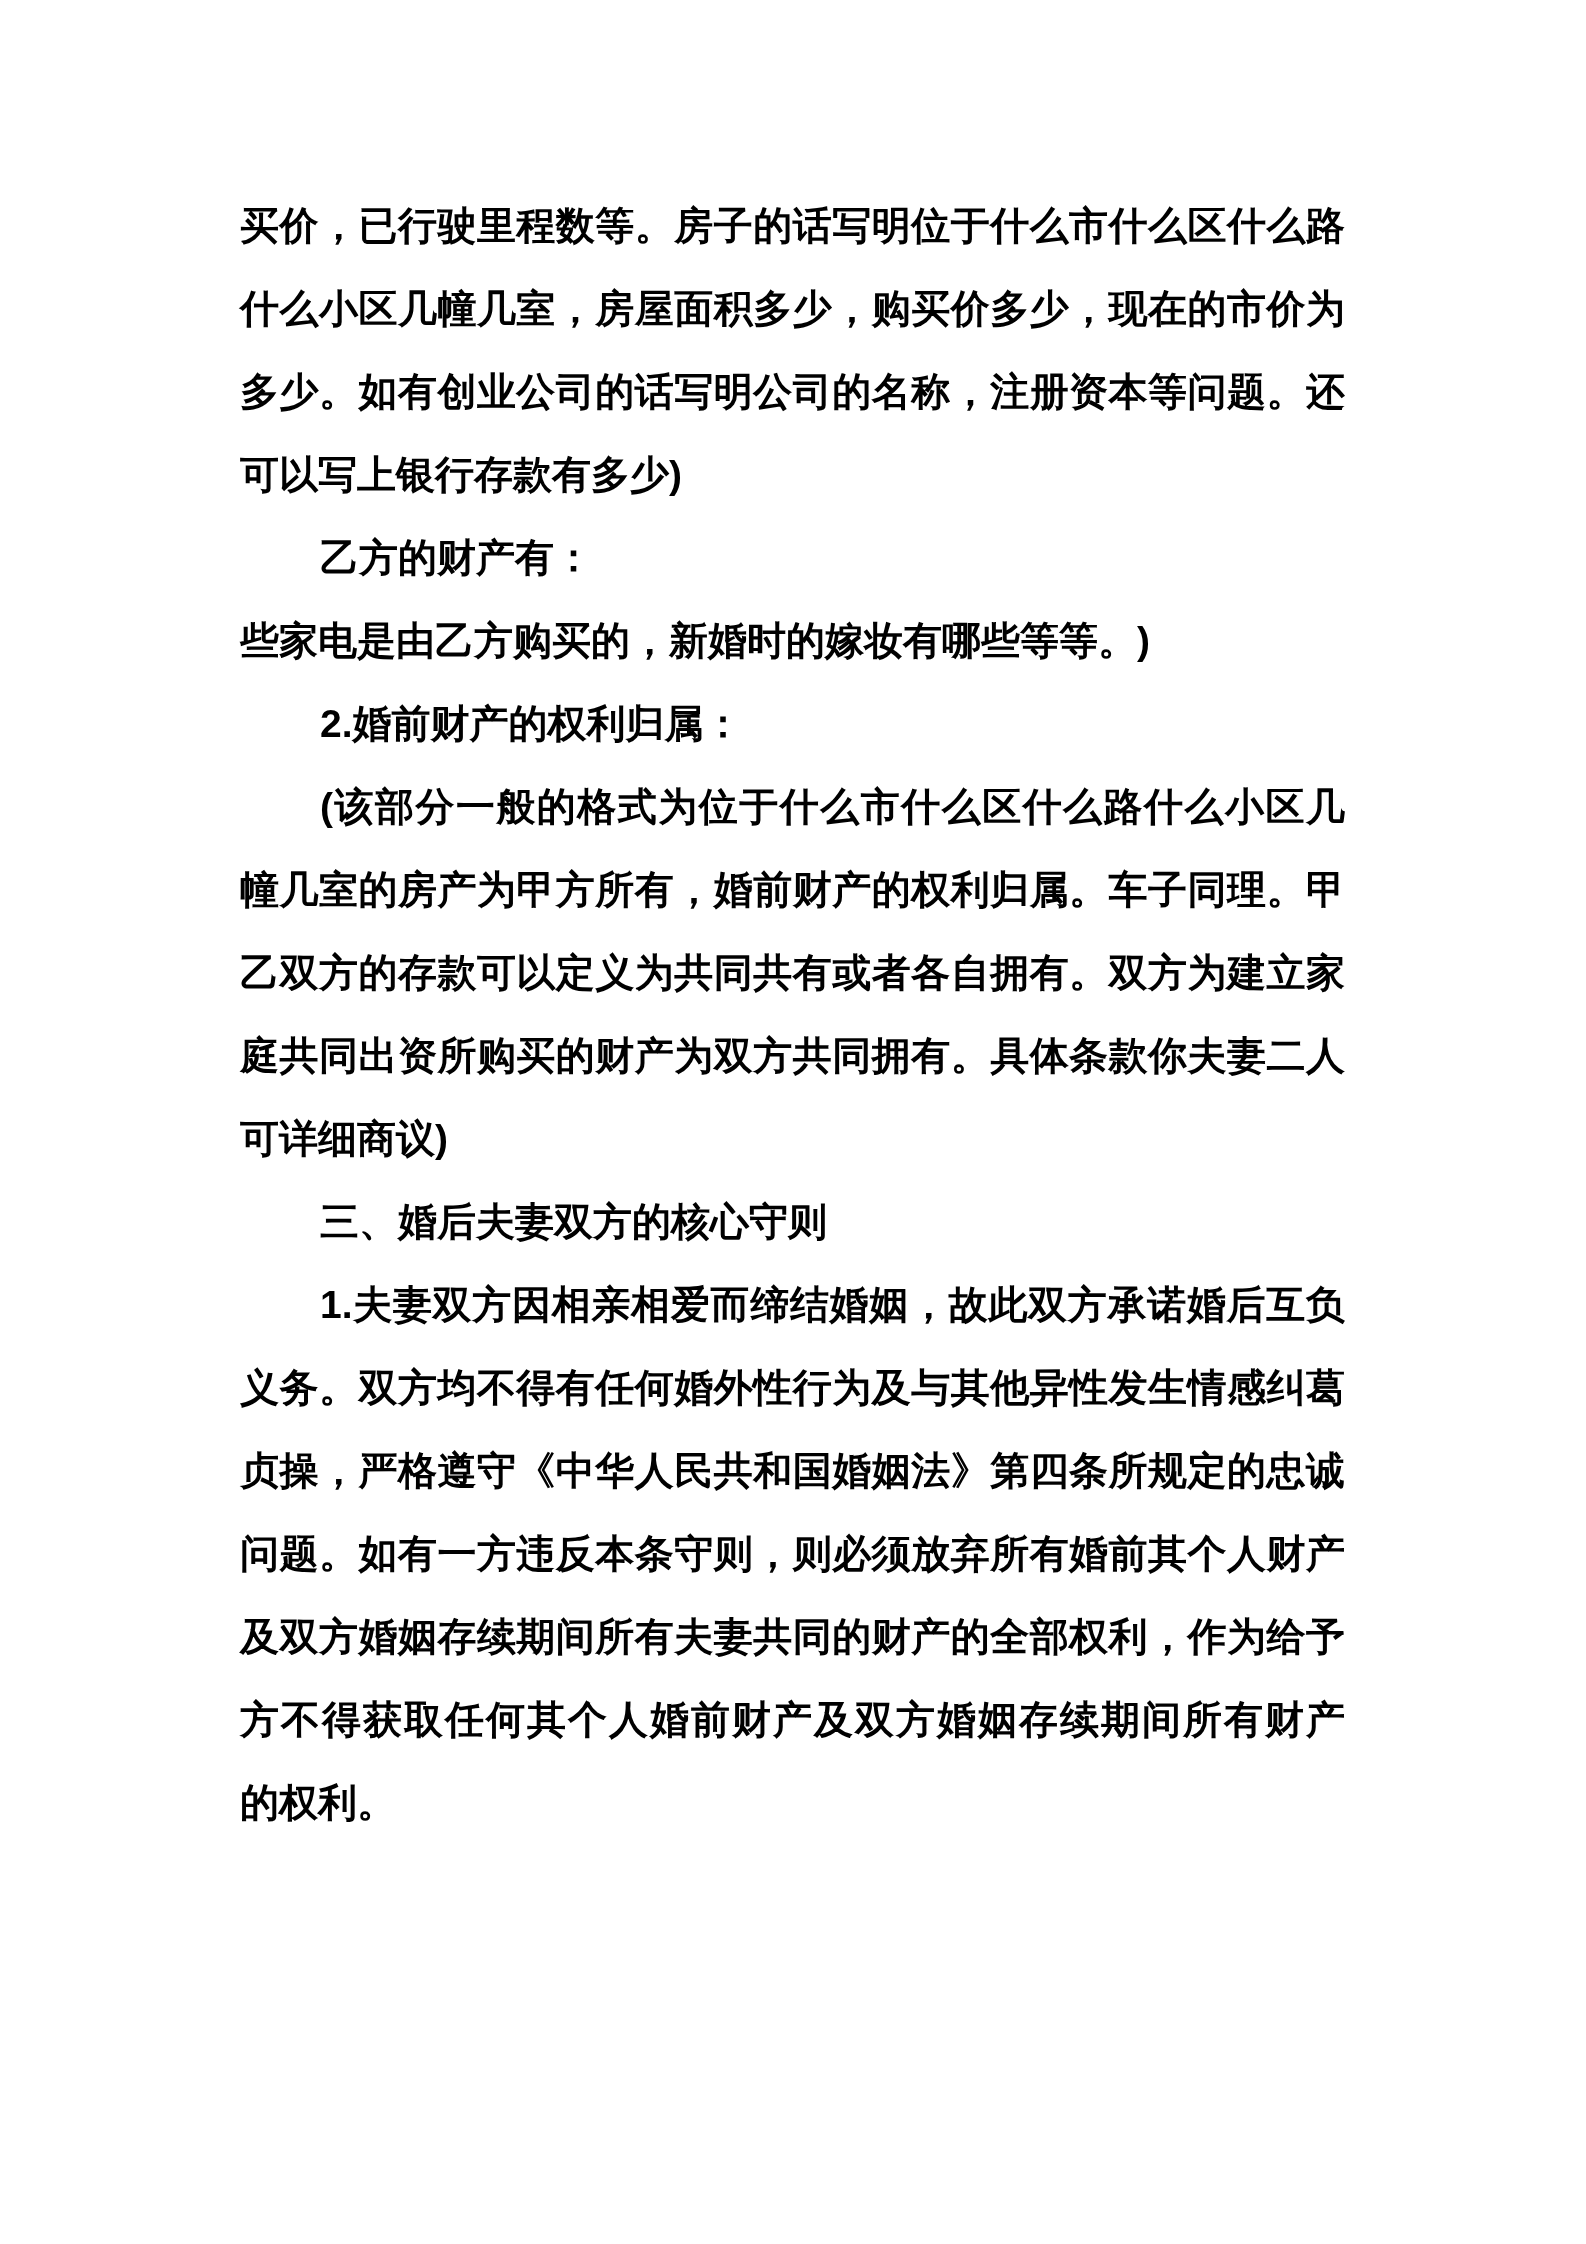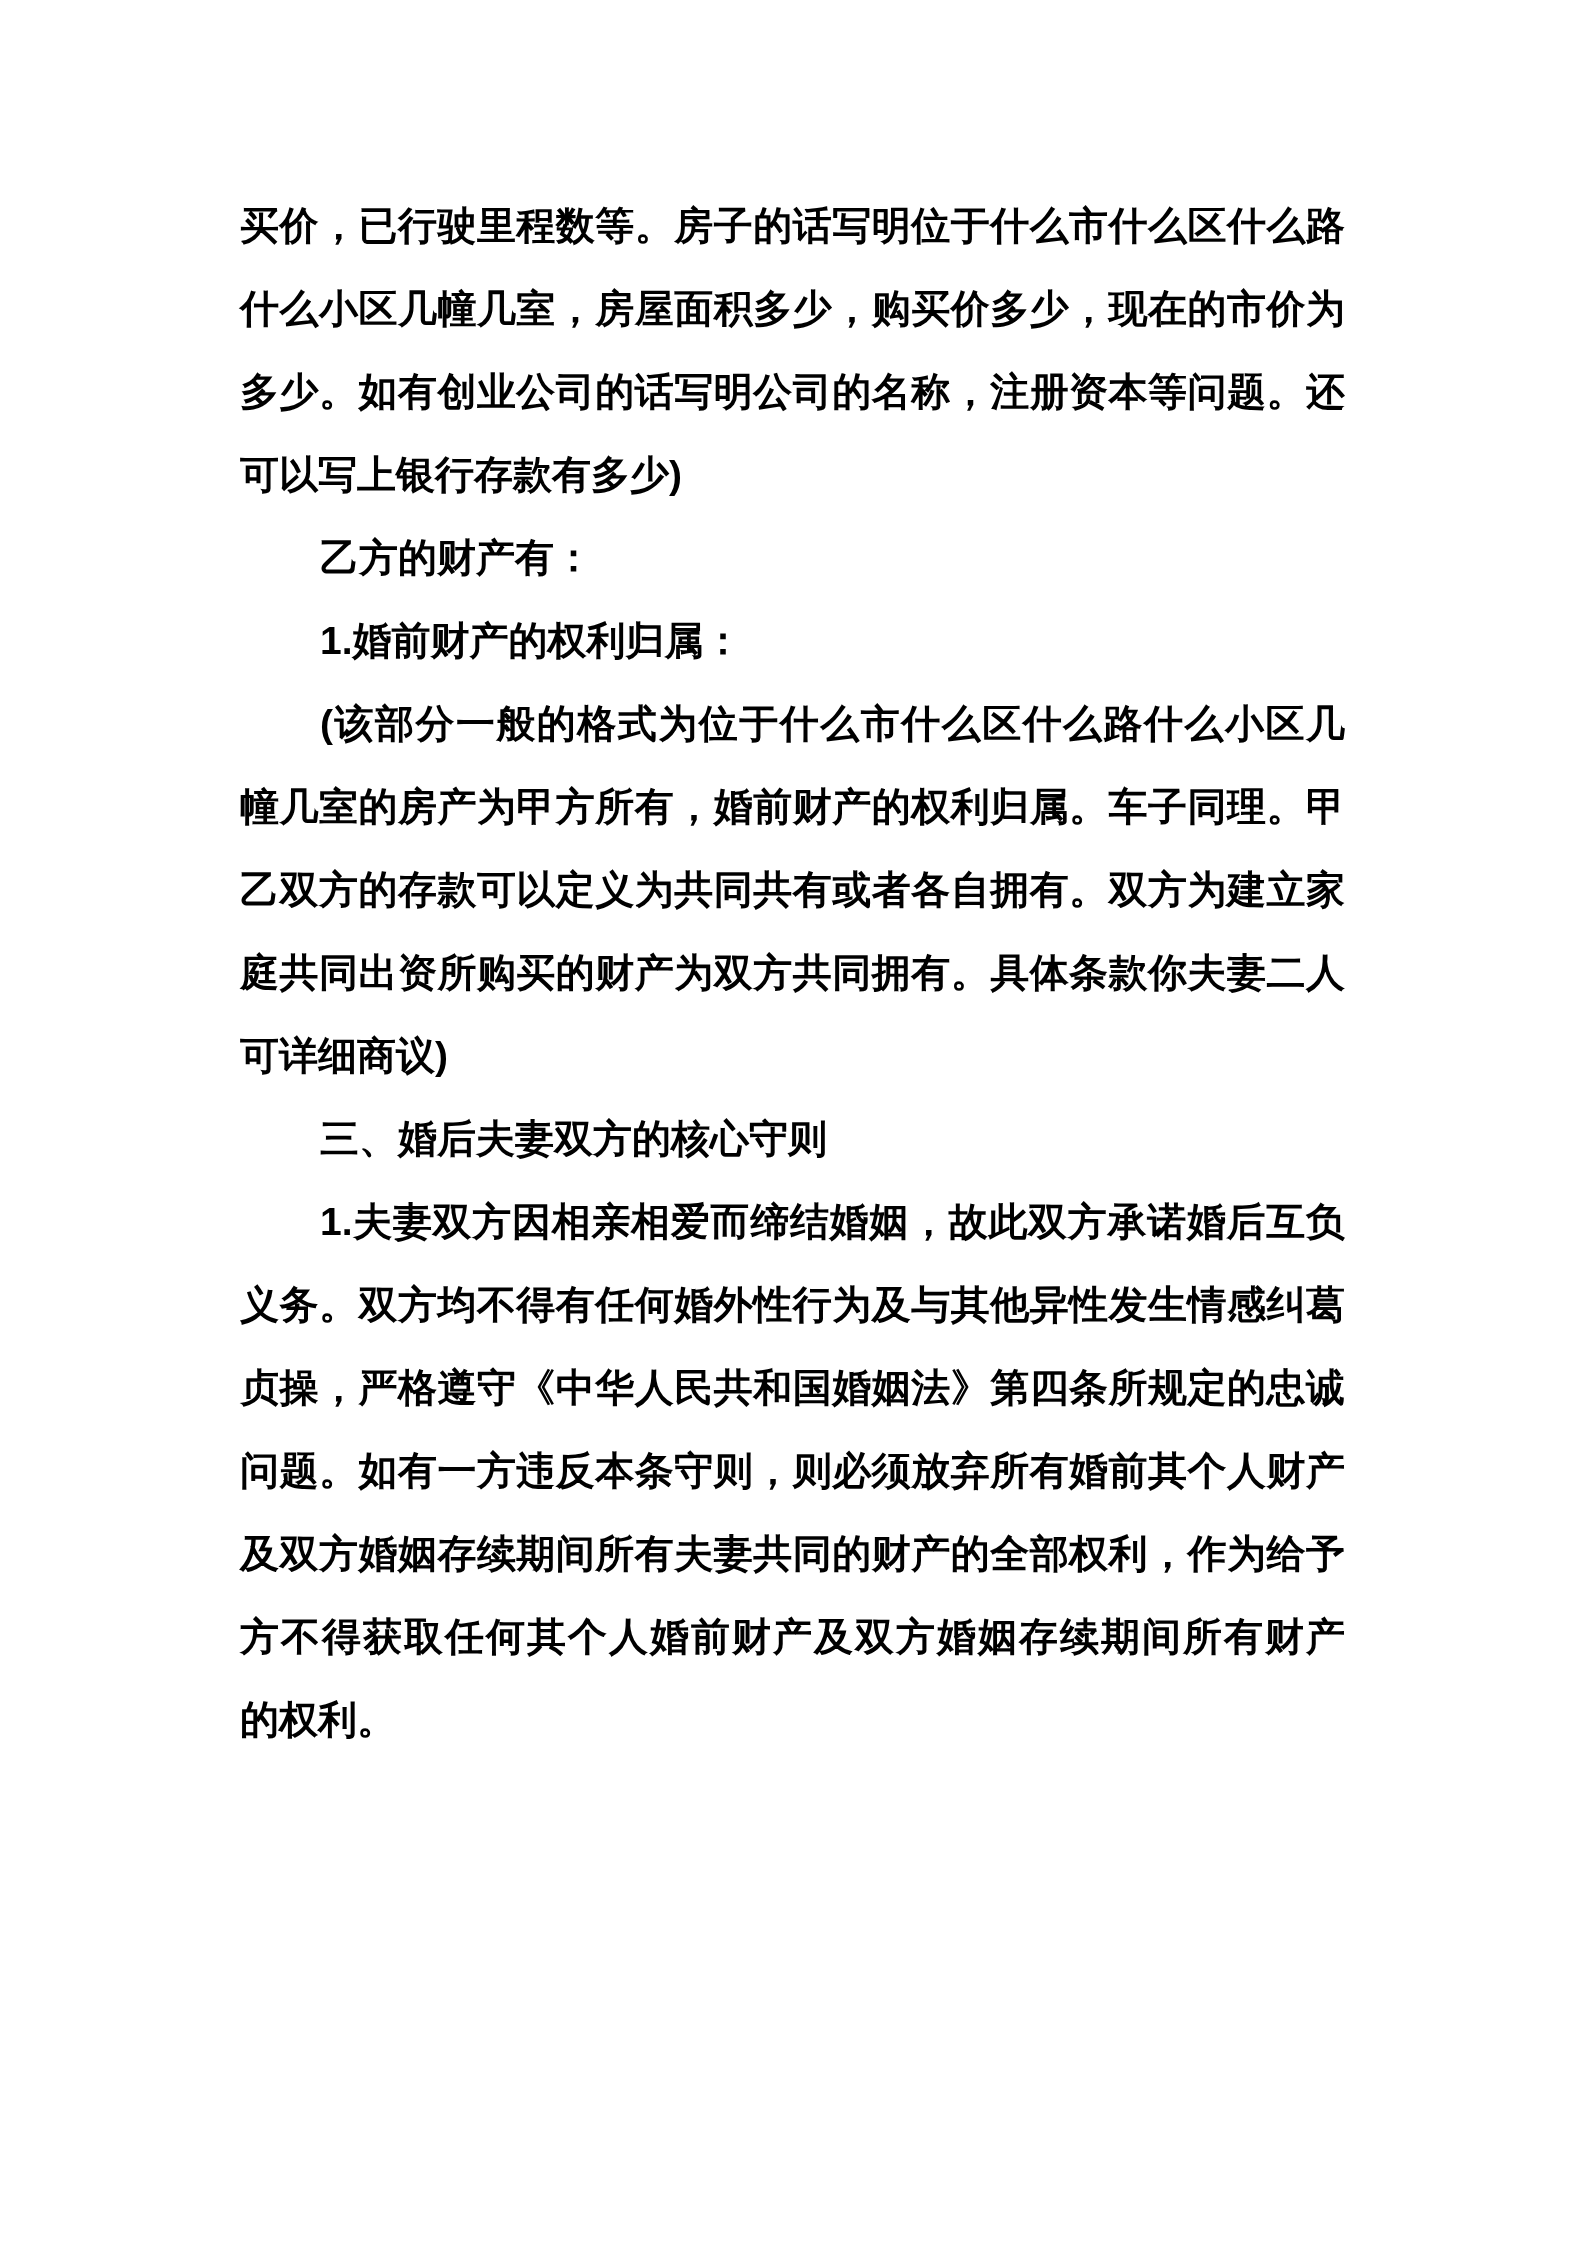--- a/index.html
+++ b/index.html
@@ -58,24 +58,25 @@
       <div class="line">什么小区几幢几室，房屋面积多少，购买价多少，现在的市价为</div>
       <div class="line">多少。如有创业公司的话写明公司的名称，注册资本等问题。还</div>
       <div class="line last">可以写上银行存款有多少)</div>
     </div>
 
     <div class="para">
       <div class="line last indent">乙方的财产有：</div>
     </div>
 
     <div class="para">
+      <div class="line last">些家电是由乙方购买的，新婚时的嫁妆有哪些等等。)</div>
     </div>
 
     <div class="para">
-      <div class="line last indent">1.婚前财产的权利归属：</div>
+      <div class="line last indent">2.婚前财产的权利归属：</div>
     </div>
 
     <div class="para">
       <div class="line indent">(该部分一般的格式为位于什么市什么区什么路什么小区几</div>
       <div class="line">幢几室的房产为甲方所有，婚前财产的权利归属。车子同理。甲</div>
       <div class="line">乙双方的存款可以定义为共同共有或者各自拥有。双方为建立家</div>
       <div class="line">庭共同出资所购买的财产为双方共同拥有。具体条款你夫妻二人</div>
       <div class="line last">可详细商议)</div>
     </div>
 

